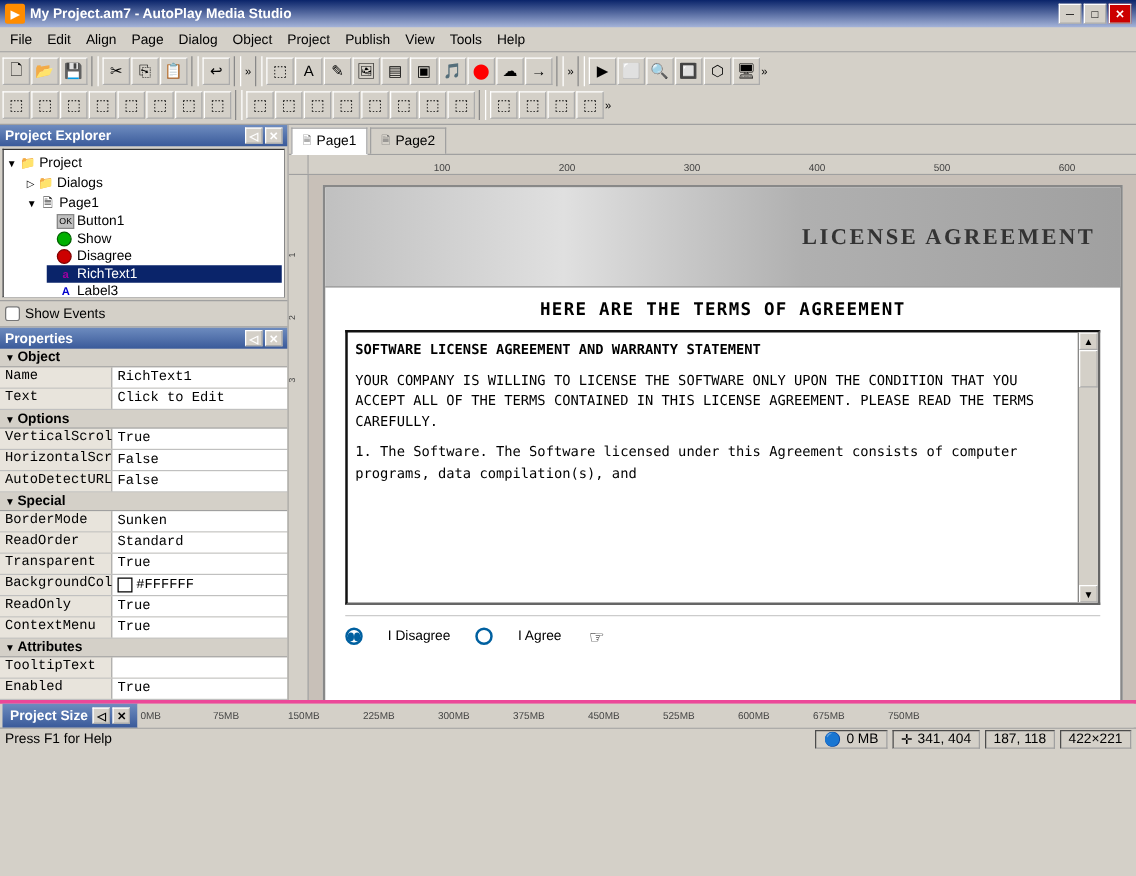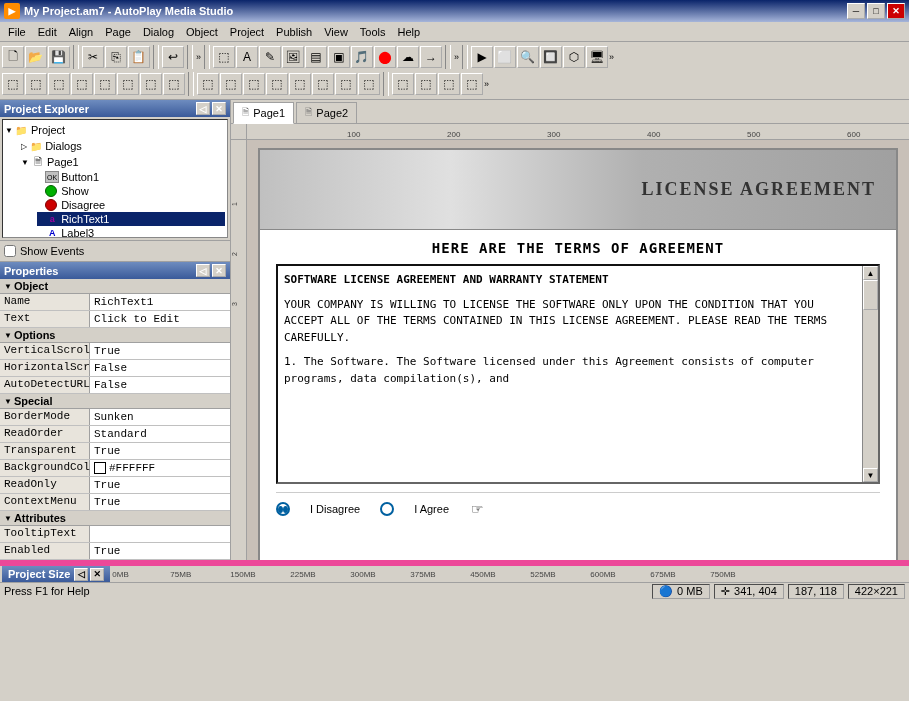--- a/index.html
+++ b/index.html
@@ -412,21 +412,21 @@
                 <span style="font-size:14px;margin-left:2px;">☞</span>
               </div>
             </div>
           </div>
         </div>
       </div>
     </div>
   </div>
 </div>
 
-<div id="project-size-bar" style="background:#d4d0c8;border-top:6px solid #ec4899;height:22px;display:flex;align-items:center;">
+<div id="project-size-bar" style="background:#d4d0c8;border-top:3px solid #ec4899;height:22px;display:flex;align-items:center;">
   <div style="background:linear-gradient(to bottom,#6e8cbf,#3a5a9a);color:white;font-size:11px;font-weight:bold;padding:1px 6px;height:100%;display:flex;align-items:center;gap:4px;flex:0 0 auto;">
     <span>Project Size</span>
     <div style="display:flex;gap:2px;">
       <div class="panel-ctrl-btn" style="width:14px;height:13px;background:#d4d0c8;border:1px outset #fff;display:flex;align-items:center;justify-content:center;font-size:9px;color:#000;">◁</div>
       <div class="panel-ctrl-btn" style="width:14px;height:13px;background:#d4d0c8;border:1px outset #fff;display:flex;align-items:center;justify-content:center;font-size:9px;color:#000;">✕</div>
     </div>
   </div>
   <div style="flex:1;overflow:hidden;height:100%;display:flex;align-items:center;padding:0 4px;position:relative;background:#d4d0c8;">
     <span style="font-size:8px;color:#444;position:absolute;left:2px;">0MB</span>
     <span style="font-size:8px;color:#444;position:absolute;left:60px;">75MB</span>

